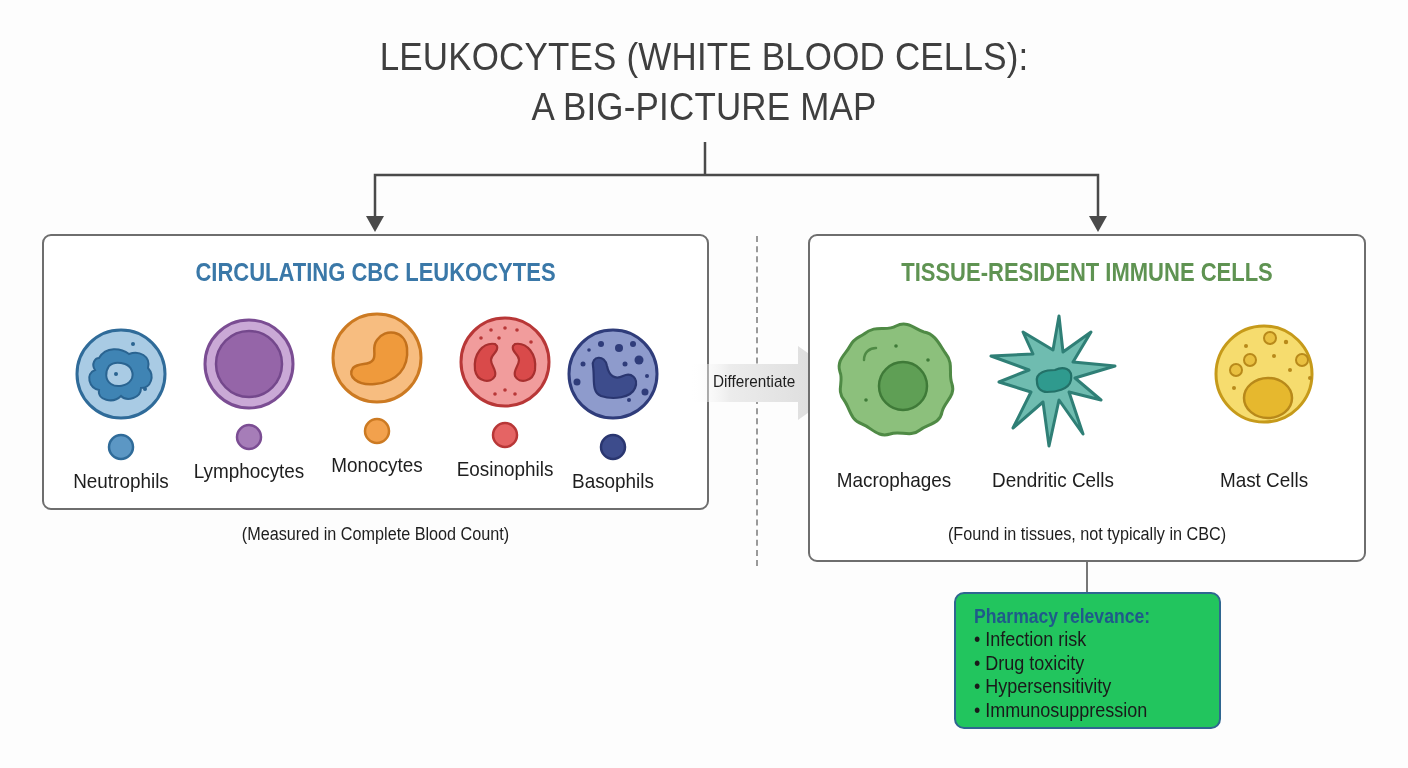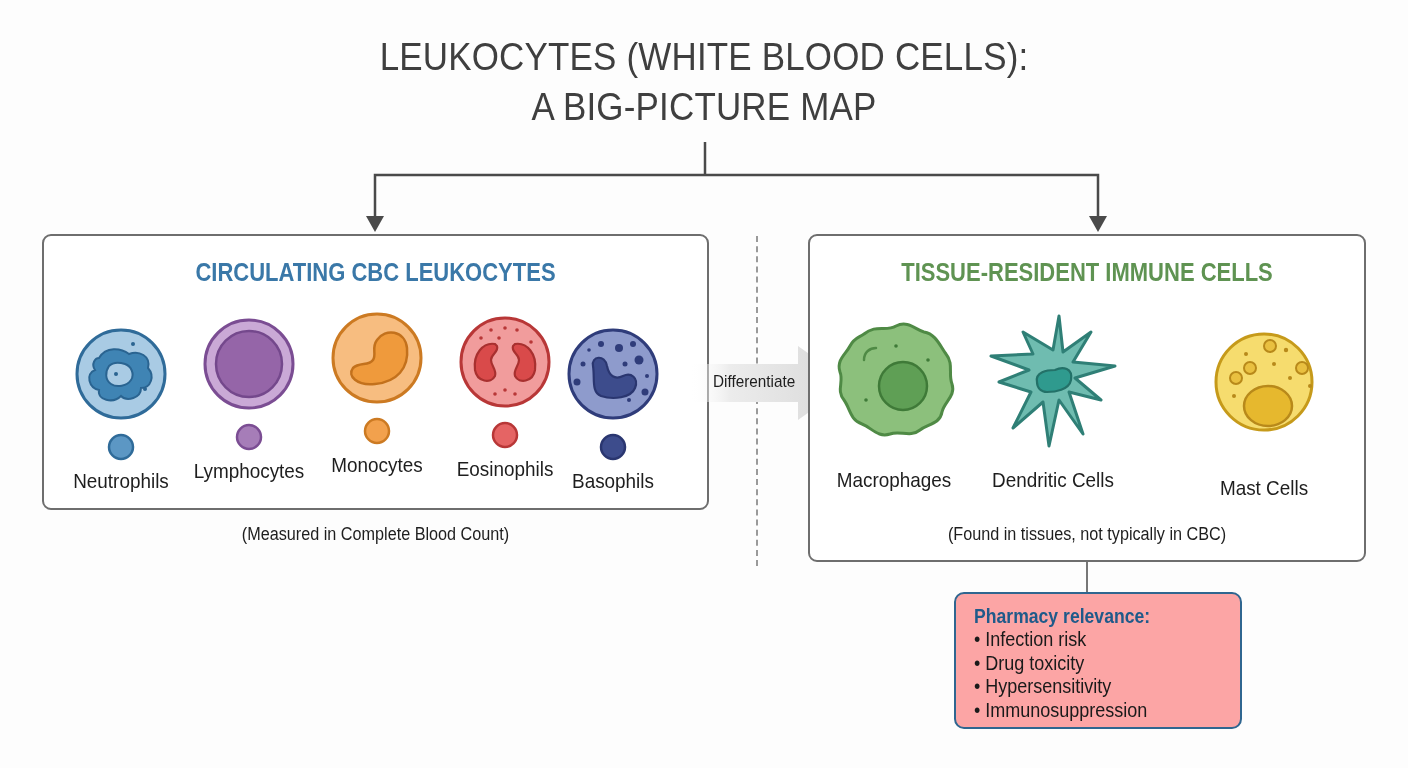--- a/index.html
+++ b/index.html
@@ -47,23 +47,23 @@
   }
   .diff-label {
     position:absolute; left:713px; top:372px; font-size:17px; color:#1e1e1e;
     transform:scaleX(0.9); transform-origin:left center;
   }
   .dashed {
     position:absolute; left:756px; top:236px; width:0; height:330px;
     border-left:2px dashed #9a9a9a;
   }
   #pharmacy-box {
-    position:absolute; left:954px; top:592px; width:288px; height:137px;
+    position:absolute; left:954px; top:592px; width:267px; height:137px;
     box-sizing:border-box; border:2.5px solid #2f6690; border-radius:10px;
-    background:#fca5a5; padding:10px 0 0 18px;
+    background:#22c55e; padding:10px 0 0 18px;
   }
   #pharmacy-box .ph-title {
     font-size:20px; font-weight:700; color:#1f5a8a; line-height:24px;
     transform:scaleX(0.88); transform-origin:left center; white-space:nowrap;
   }
   #pharmacy-box .ph-item {
     font-size:20px; color:#1a1a1a; line-height:23.5px;
     transform:scaleX(0.9); transform-origin:left center; white-space:nowrap;
   }
 </style>
@@ -193,21 +193,21 @@
 </div>
 
 <div class="cell" style="left:983px; top:310px; width:140px;">
   <svg width="140" height="140" viewBox="0 0 140 140">
     <path d="M70,40 L76,6 L80,42 L108,22 L90,52 L132,56 L92,68 L118,90 L86,82 L100,124 L76,90 L66,136 L60,92 L30,118 L48,82 L16,72 L46,60 L8,46 L50,44 L40,22 Z" fill="#6fbcb0" stroke="#2f7f76" stroke-width="3" stroke-linejoin="round"></path>
     <path d="M54,72 C52,62 64,60 72,60 C80,56 90,58 88,70 C86,80 72,82 64,82 C58,82 54,78 54,72 Z" fill="#2f9a8e" stroke="#237168" stroke-width="2.2"></path>
   </svg>
   <div class="cell-label" style="top:158px;">Dendritic Cells</div>
 </div>
 
-<div class="cell" style="left:1194px; top:324px; width:140px;">
+<div class="cell" style="left:1194px; top:316px; width:140px;">
   <svg width="140" height="140" viewBox="0 0 140 140">
     <circle cx="70" cy="58" r="48" fill="#f6dc6e" stroke="#c69a1a" stroke-width="3"></circle>
     <ellipse cx="74" cy="82" rx="24" ry="20" fill="#e6b82e" stroke="#b8891a" stroke-width="2.5"></ellipse>
     <g fill="#e9c040" stroke="#b8891a" stroke-width="2">
       <circle cx="76" cy="22" r="6"></circle>
         <circle cx="56" cy="44" r="6"></circle>
         <circle cx="42" cy="54" r="6"></circle>
         <circle cx="108" cy="44" r="6"></circle>
     </g>
     <g fill="#b8891a">

